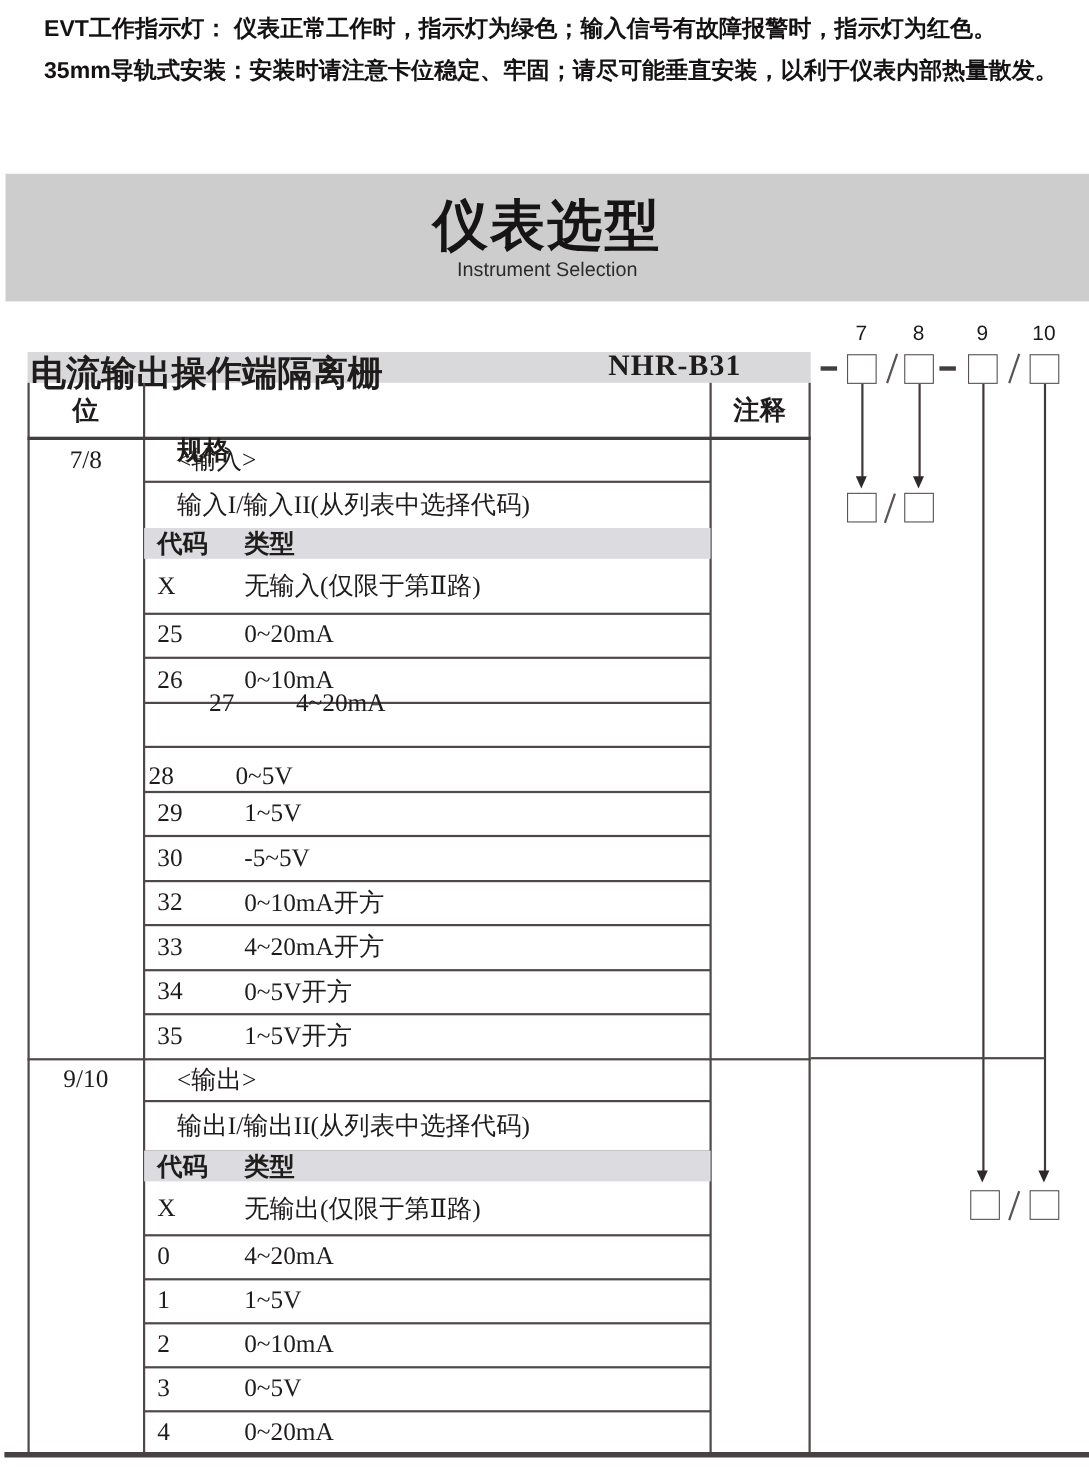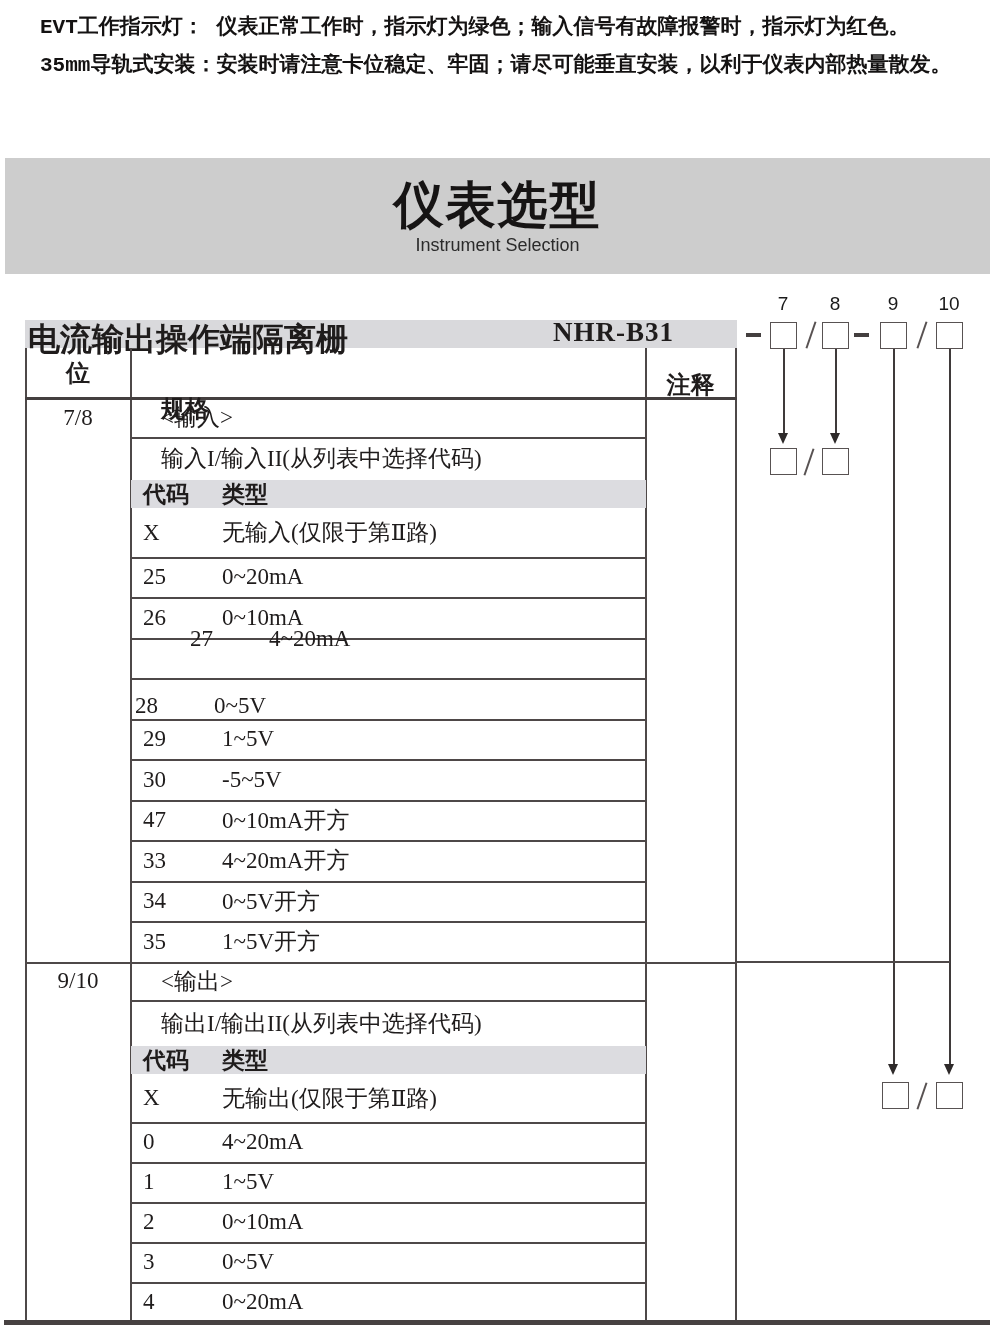--- a/index.html
+++ b/index.html
@@ -1,19 +1,19 @@
 <!DOCTYPE html>
 <html><head>
 <meta charset="utf-8">
 <style>
   html,body{margin:0;padding:0;background:#fff;}
   .page{position:relative;width:990px;height:1342px;background:#ffffff;overflow:hidden;
         font-family:"Liberation Serif","DejaVu Serif",serif;color:#1f1c1c;}
   
-  .note{position:absolute;left:40px;margin:0;font-family:Liberation Mono, monospace;
+  .note{position:absolute;left:40px;margin:0;font-family:Liberation Sans, sans-serif;
         font-weight:bold;font-size:21px;color:#141212;white-space:nowrap;}
   
   .banner{position:absolute;left:5px;top:158px;width:985px;height:116px;background:#cdcdcd;
           display:flex;flex-direction:column;align-items:center;justify-content:center;}
   .banner h1{margin:0;font-family:"Liberation Sans","DejaVu Sans",sans-serif;font-weight:bold;
              font-size:50px;line-height:56px;color:#161414;letter-spacing:2px;}
   .banner .sub{font-family:"Liberation Sans","DejaVu Sans",sans-serif;font-size:18px;color:#2b2b2b;margin-top:2px;}
   
   .tbl{position:absolute;left:25px;top:320px;width:712px;height:1002px;}
   .titlebar{position:absolute;left:0;top:0;width:712px;height:28px;background:#d9d9dc;}
@@ -82,21 +82,21 @@
     <div class="hline" style="left:106px;top:680px;width:515px;"></div>
     <div class="hline" style="left:106px;top:726px;width:515px;"></div>
     <div class="hline" style="left:106px;top:802px;width:515px;"></div>
     <div class="hline" style="left:106px;top:842px;width:515px;"></div>
     <div class="hline" style="left:106px;top:882px;width:515px;"></div>
     <div class="hline" style="left:106px;top:922px;width:515px;"></div>
     <div class="hline" style="left:106px;top:962px;width:515px;"></div>
 
     <div class="colhdr" style="left:0;top:28px;width:106px;height:49px;">位</div>
     <div class="colhdr" style="left:106px;top:28px;width:200px;height:49px;justify-content:flex-start;padding-left:30px;margin-top:36px;">规格</div>
-    <div class="colhdr" style="left:621px;top:28px;width:89px;height:49px;margin-top:12px;">注释</div>
+    <div class="colhdr" style="left:621px;top:28px;width:89px;height:49px;">注释</div>
 
     <div class="poscell" style="top:85px;">7/8</div>
     <div class="poscell" style="top:648px;">9/10</div>
 
     <div class="band" style="top:160px;height:28px;"></div>
     <div class="band" style="top:726px;height:28px;"></div>
 
     <div class="row indent30" style="left:106px;top:77px;width:515px;height:40px;">
       <span>&lt;输入&gt;</span>
     </div>
@@ -129,21 +129,21 @@
     </div>
     <div class="row" style="left:106px;top:399px;width:515px;height:40px;">
       <span class="code">29</span>
       <span class="type">1~5V</span>
     </div>
     <div class="row" style="left:106px;top:439px;width:515px;height:41px;">
       <span class="code">30</span>
       <span class="type">-5~5V</span>
     </div>
     <div class="row" style="left:106px;top:480px;width:515px;height:40px;">
-      <span class="code">47</span>
+      <span class="code">32</span>
       <span class="type">0~10mA开方</span>
     </div>
     <div class="row" style="left:106px;top:520px;width:515px;height:41px;">
       <span class="code">33</span>
       <span class="type">4~20mA开方</span>
     </div>
     <div class="row" style="left:106px;top:561px;width:515px;height:40px;">
       <span class="code">34</span>
       <span class="type">0~5V开方</span>
     </div>

